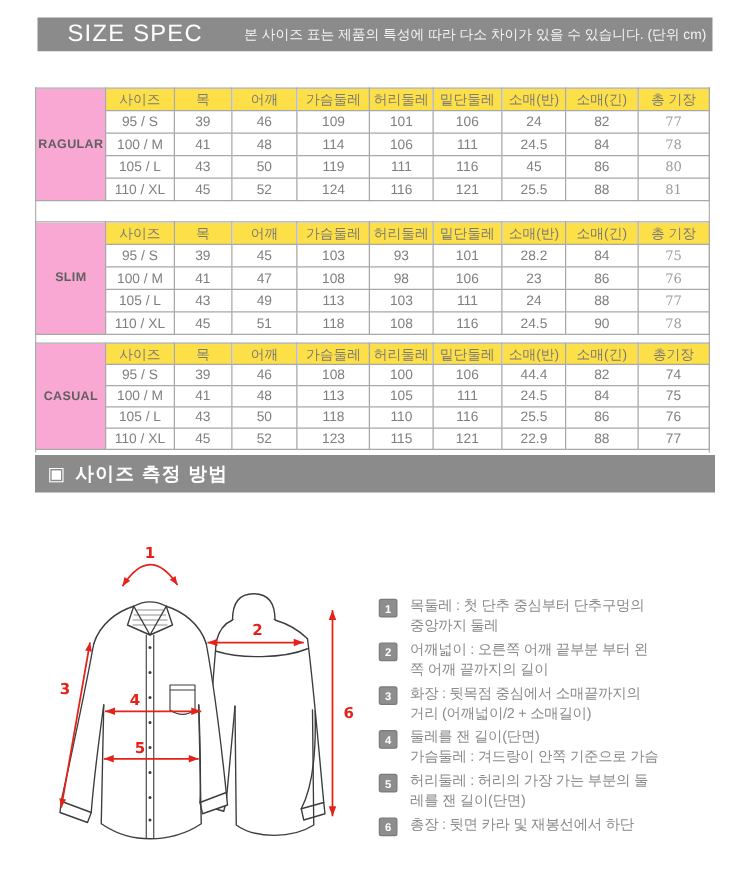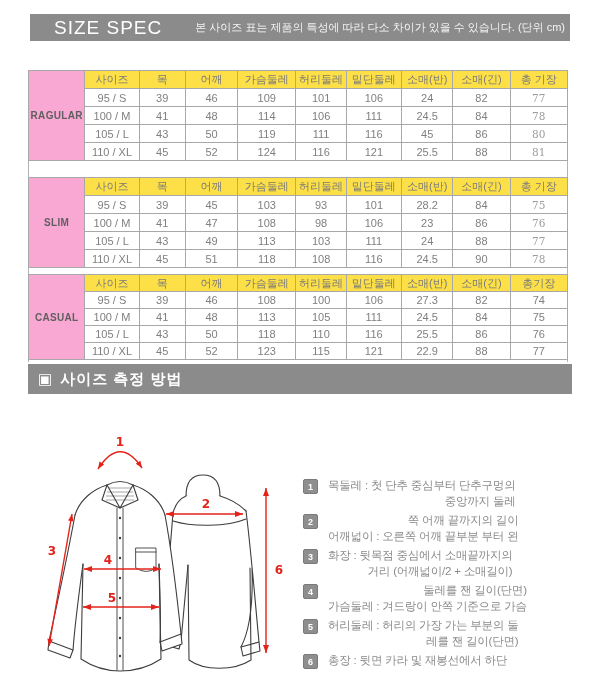--- a/index.html
+++ b/index.html
@@ -39,21 +39,21 @@
   .redfill{fill:#e3231a;stroke:none;}
   .rednum{fill:#e3231a;font-family:"DejaVu Sans","Liberation Sans",sans-serif;
           font-size:12px;font-weight:bold;text-anchor:middle;}
 
   
   .mlist{position:absolute;left:303px;top:477px;width:282px;}
   .mitem{display:flex;margin-bottom:3px;}
   .badge{flex:0 0 13px;width:13px;height:13px;margin:2px 10px 0 0;background:#8e8e8e;
          border:1px solid #7a7a7a;border-radius:2px;color:#ffffff;font-size:9px;font-weight:bold;
          display:flex;align-items:center;justify-content:center;}
-  .mtext{font-size:11.5px;line-height:16px;color:#8a8a8a;letter-spacing:-0.2px;text-align:right;}
+  .mtext{font-size:11.5px;line-height:16px;color:#8a8a8a;letter-spacing:-0.2px;}
   .mtext span{display:block;}
 </style>
 </head>
 <body>
 
 <div class="bar-top">
   <span class="ttl">SIZE SPEC</span>
   <span class="note">본 사이즈 표는 제품의 특성에 따라 다소 차이가 있을 수 있습니다.  (단위 cm)</span>
 </div>
 
@@ -229,21 +229,21 @@
         <td class="head">소매(긴)</td>
         <td class="head">총기장</td>
       </tr>
       <tr>
         <td>95 / S</td>
         <td>39</td>
         <td>46</td>
         <td>108</td>
         <td>100</td>
         <td>106</td>
-        <td>27.3</td>
+        <td>44.4</td>
         <td>82</td>
         <td>74</td>
       </tr>
       <tr>
         <td>100 / M</td>
         <td>41</td>
         <td>48</td>
         <td>113</td>
         <td>105</td>
         <td>111</td>
@@ -365,22 +365,22 @@
   <div class="mitem">
     <div class="badge">1</div>
     <div class="mtext">
         <span>목둘레 : 첫 단추 중심부터 단추구멍의</span>
         <span>중앙까지 둘레</span>
       </div>
   </div>
   <div class="mitem">
     <div class="badge">2</div>
     <div class="mtext">
+        <span>어깨넓이 : 오른쪽 어깨 끝부분 부터 왼</span>
         <span>쪽 어깨 끝까지의 길이</span>
-        <span>어깨넓이 : 오른쪽 어깨 끝부분 부터 왼</span>
       </div>
   </div>
   <div class="mitem">
     <div class="badge">3</div>
     <div class="mtext">
         <span>화장 : 뒷목점 중심에서 소매끝까지의</span>
         <span>거리 (어깨넓이/2 + 소매길이)</span>
       </div>
   </div>
   <div class="mitem">

